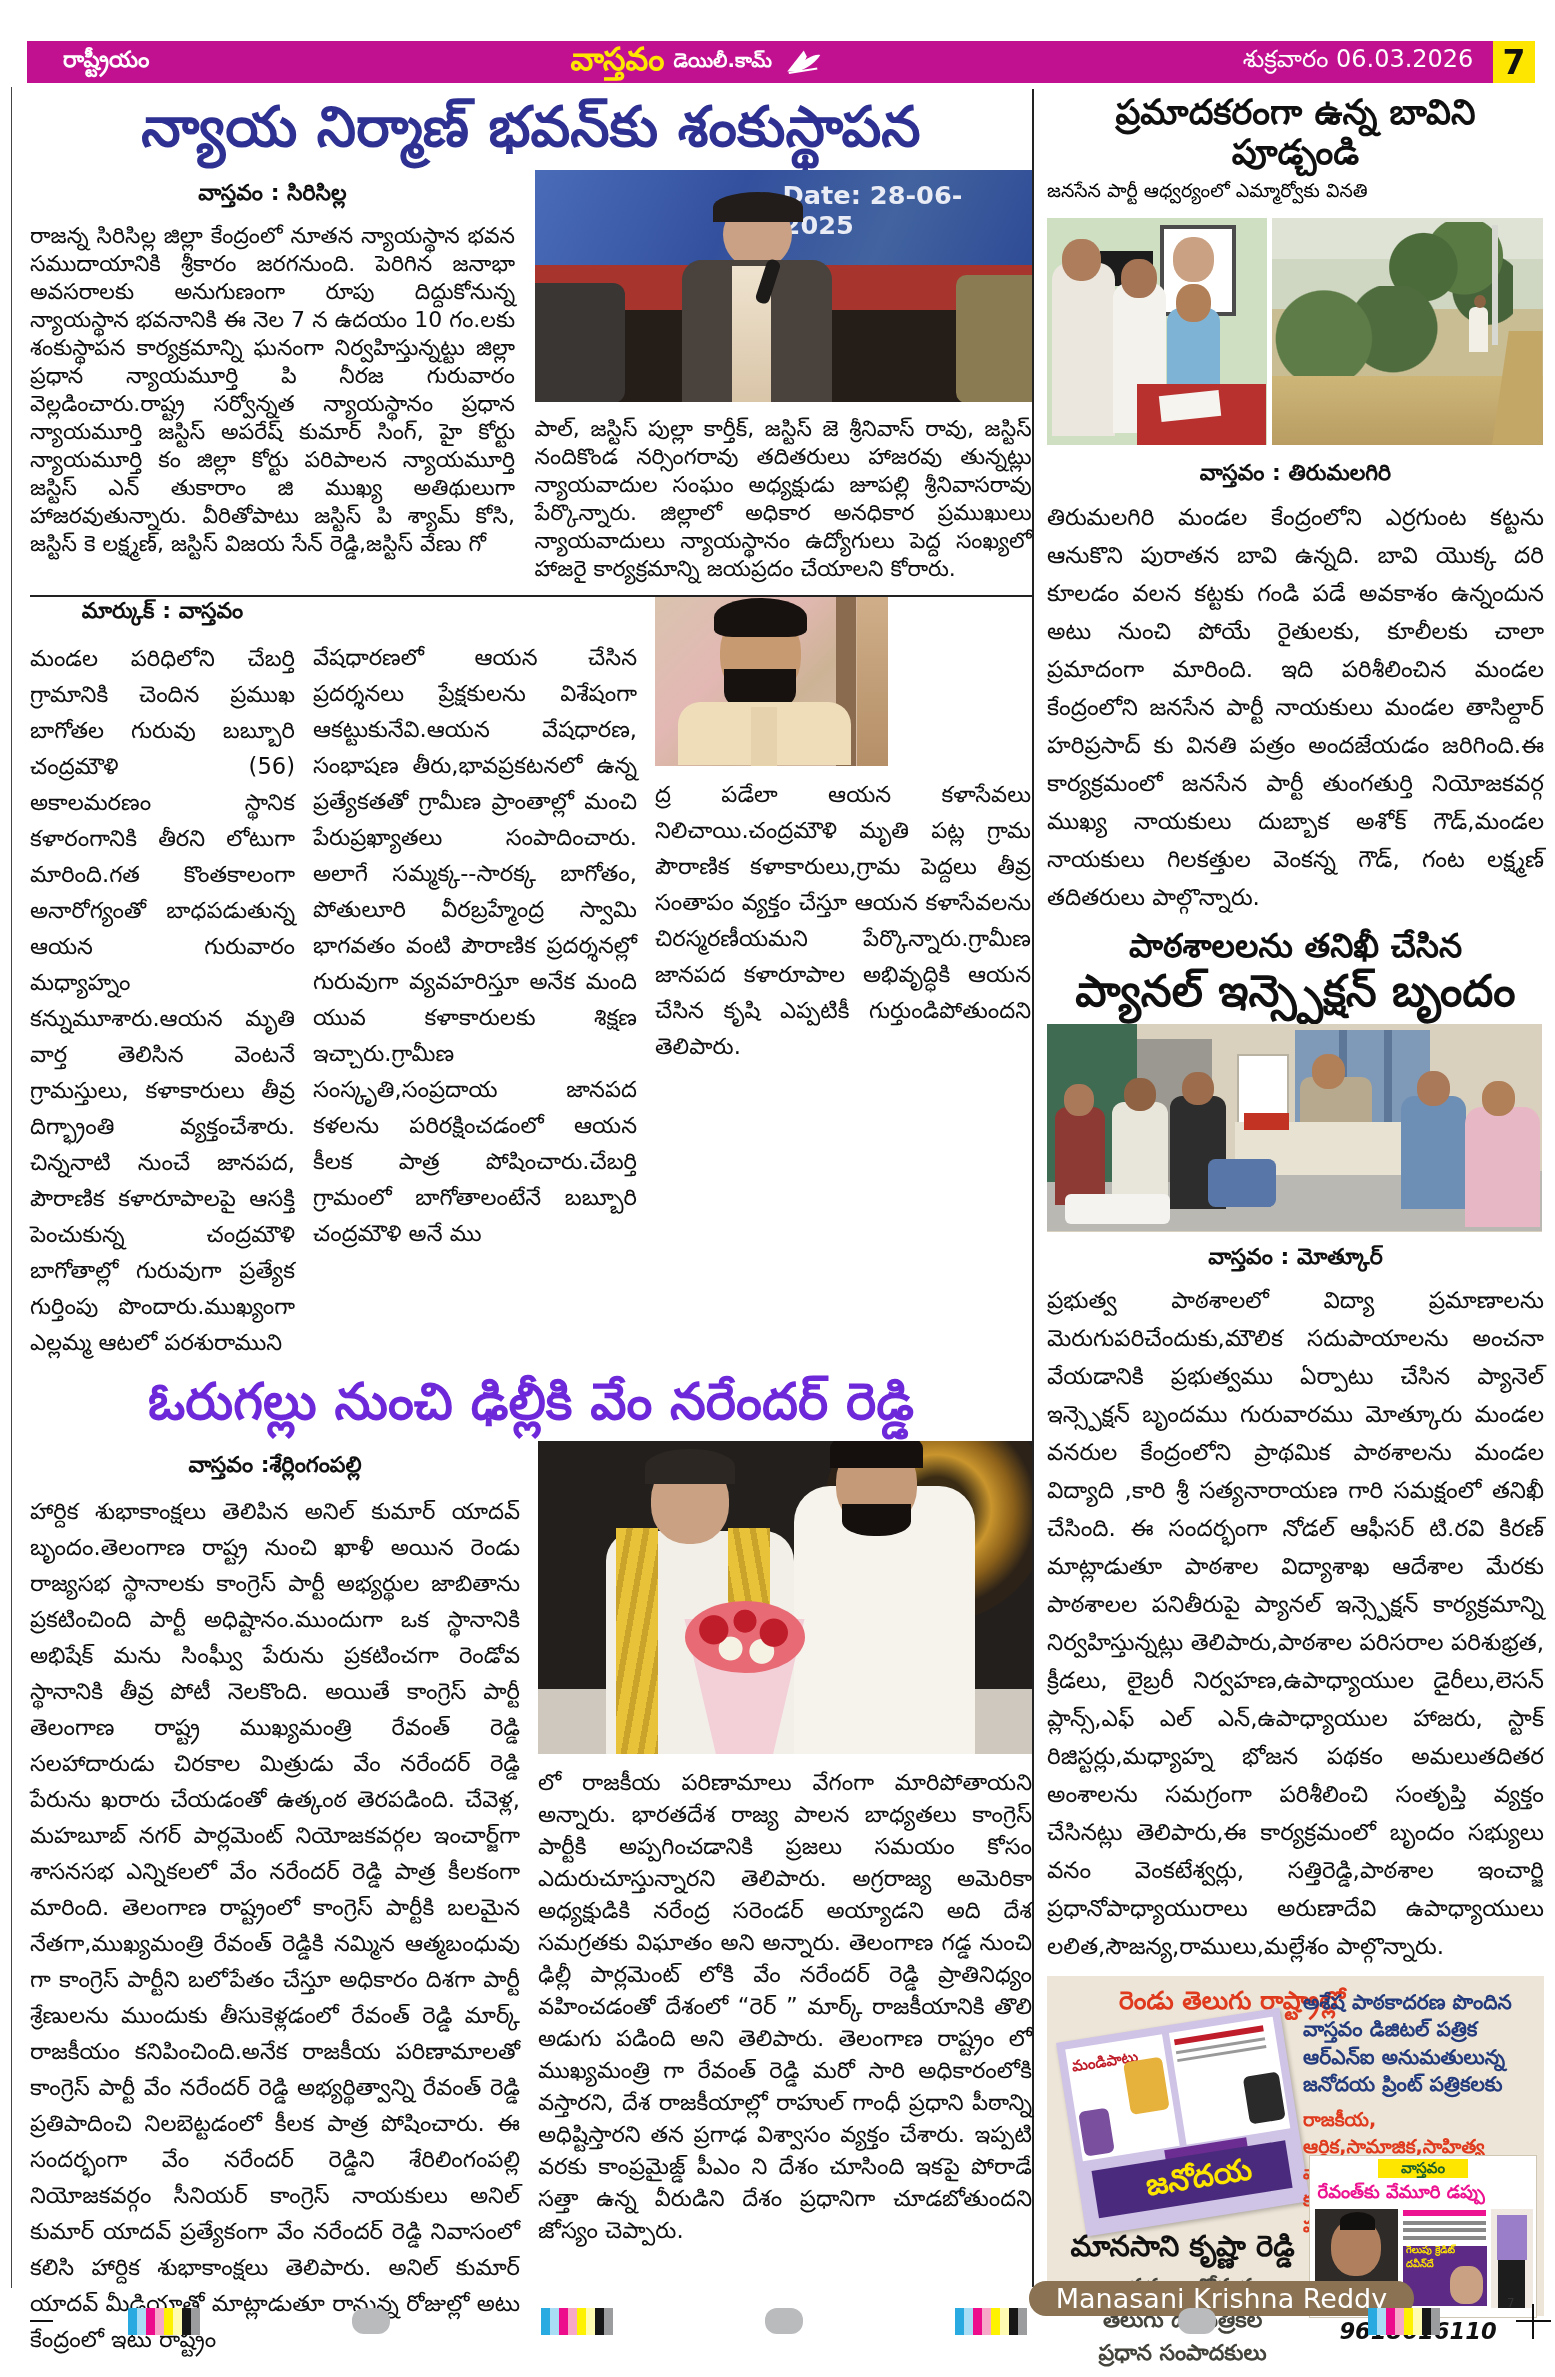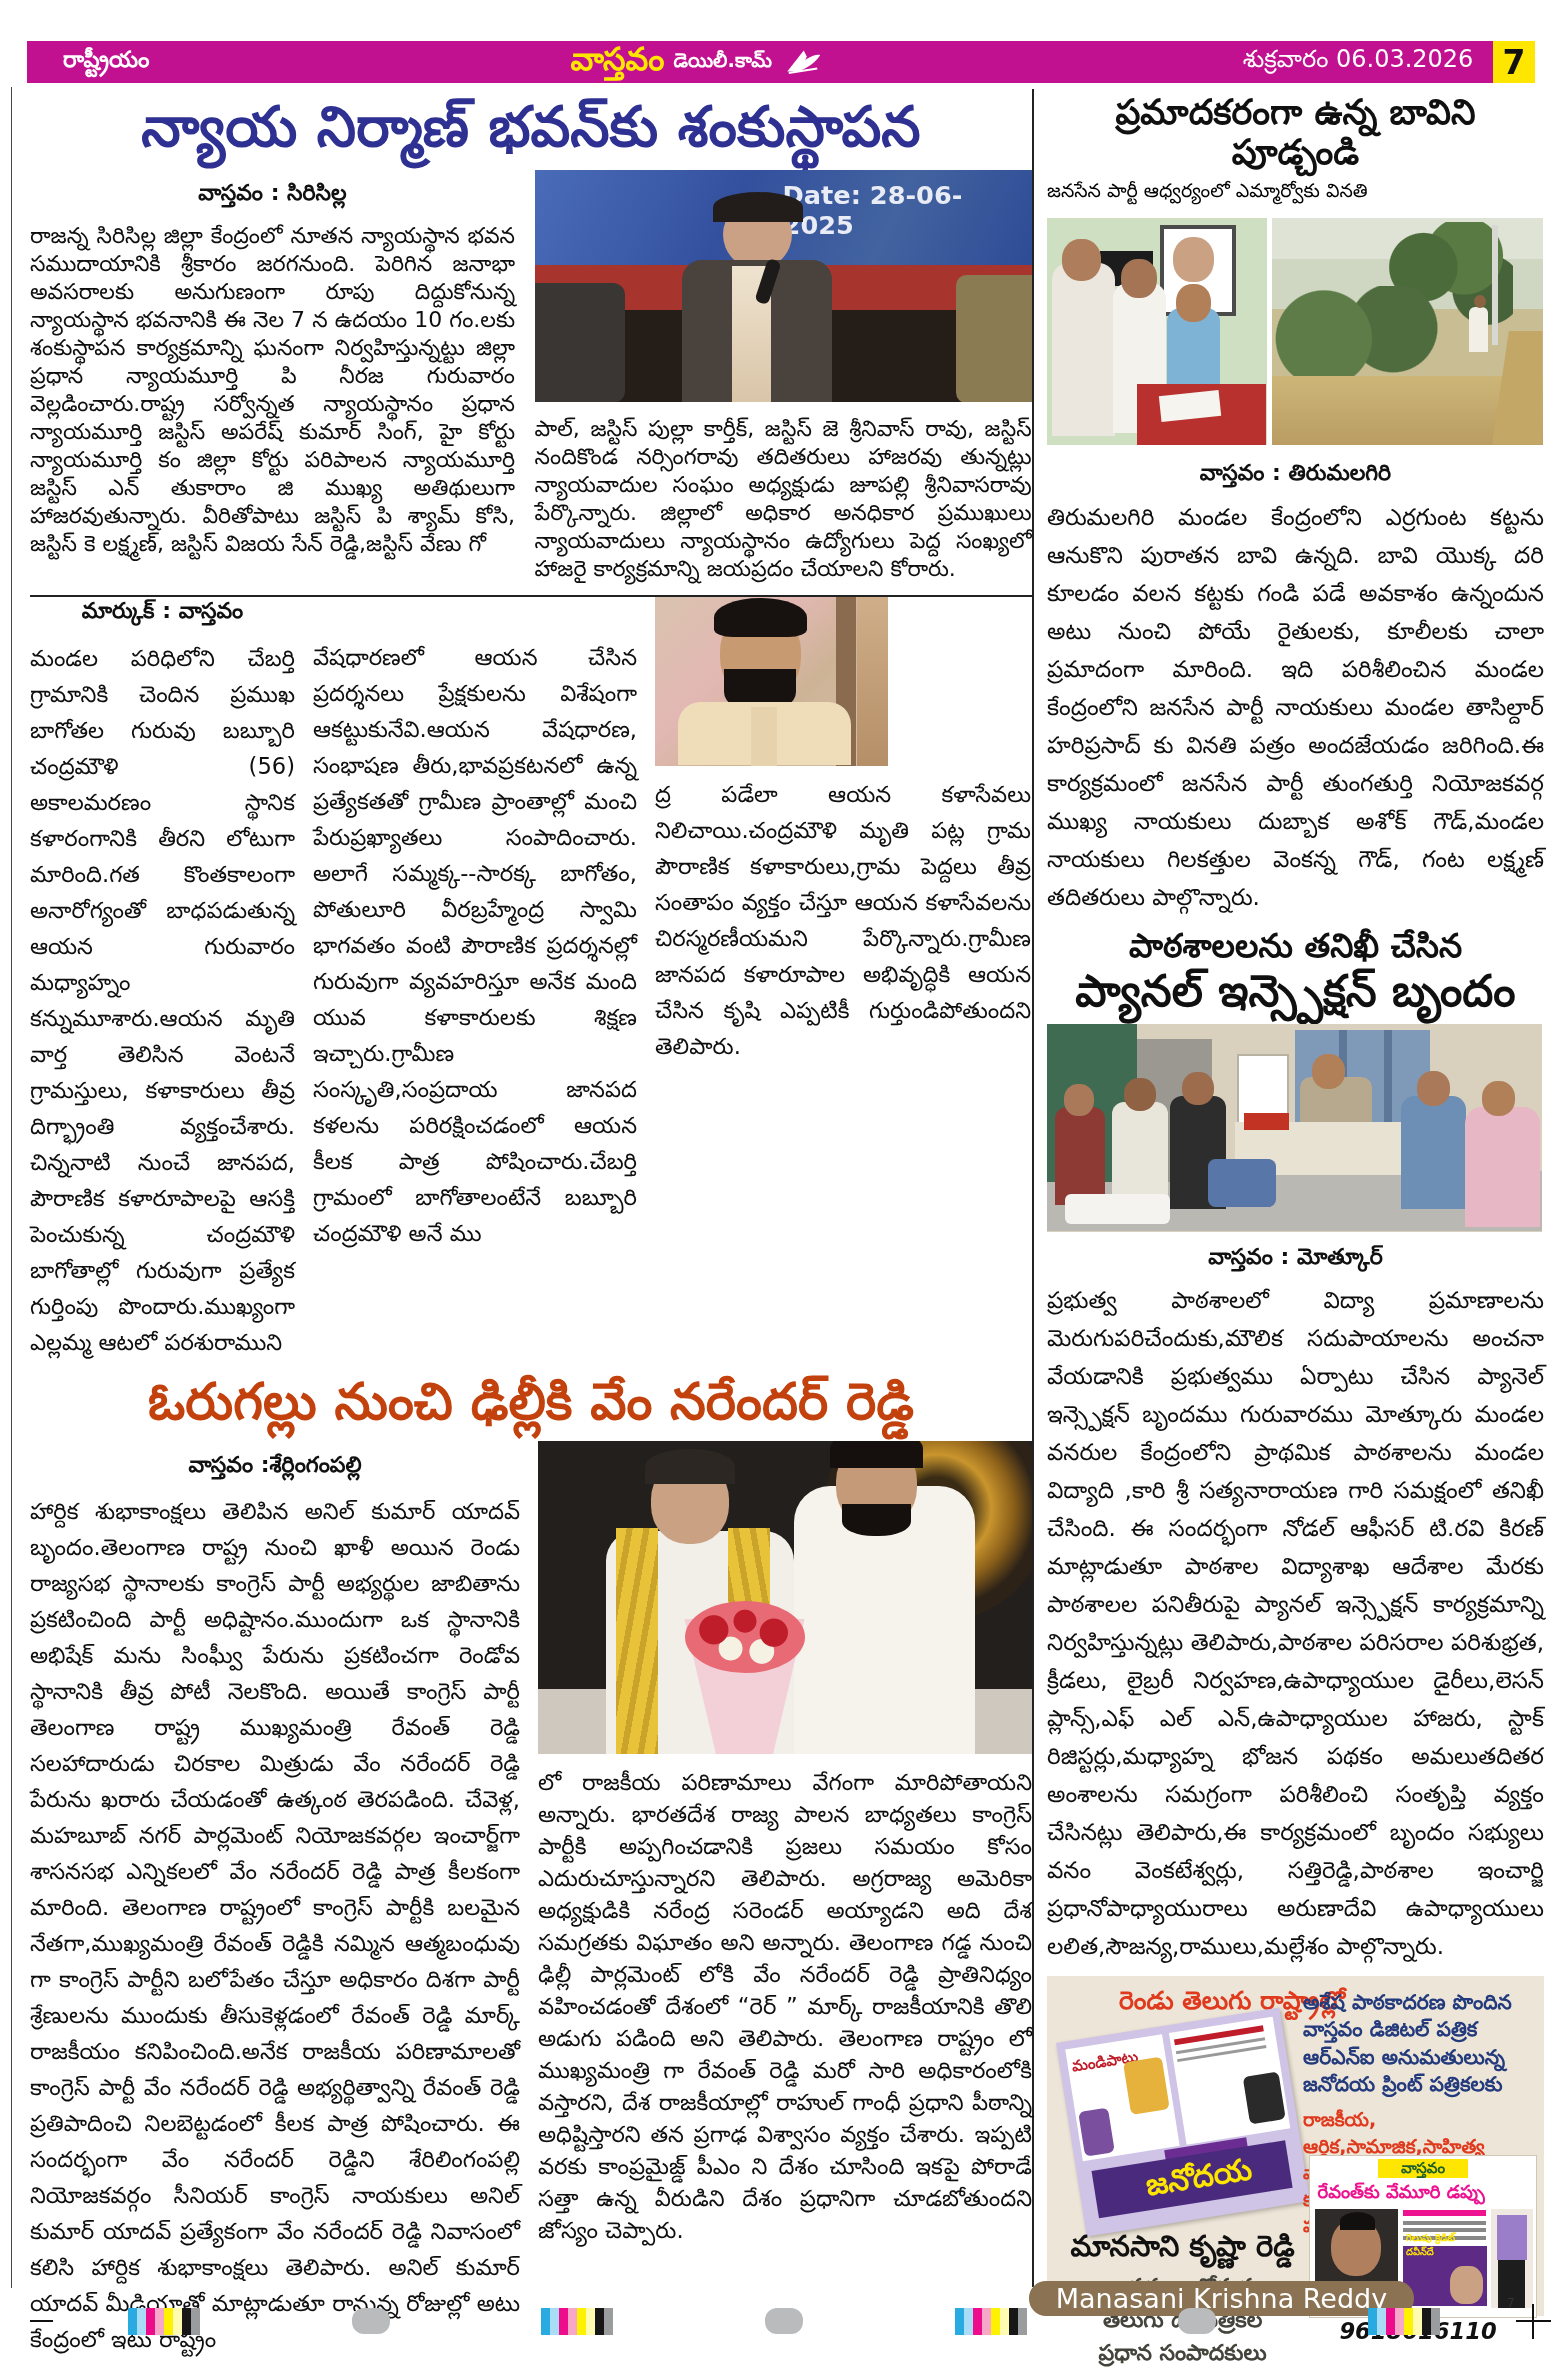--- a/index.html
+++ b/index.html
@@ -14,21 +14,21 @@
   .topbar .date{font-size:24px;margin-right:19.6px;}
   .pagenum{width:42px;height:42px;background:#ffe600;color:#111;font-size:33px;font-weight:bold;display:flex;align-items:center;justify-content:center;}
   
   .vrule{position:absolute;width:1.5px;background:#222;}
   .hrule{height:1.5px;background:#222;}
   
   .leftcol{position:absolute;left:30px;top:89px;width:1002px;}
   .headline{font-weight:bold;text-align:center;line-height:1.15;}
   .h-a1{color:#2e3192;font-size:56px;margin:6px 0 10.5px 0;}
   .h-a2{color:#cf1420;font-size:48px;margin:12px 0 7.5px 0;}
-  .h-a3{color:#c2410c;font-size:51px;margin:13.5px 0 9px 0;}
+  .h-a3{color:#6d28d9;font-size:51px;margin:13.5px 0 9px 0;}
   .subhead{font-size:26px;font-weight:bold;text-align:center;color:#111;}
   .dateline{font-size:22px;font-weight:bold;text-align:center;color:#111;margin:10.5px 0;}
   .body-txt{color:#0f0f0f;text-align:justify;}
   .row{display:flex;}
   
   .rightcol{position:absolute;left:1047px;top:89px;width:497px;}
   .h-r1{color:#101010;font-size:35px;margin:3px 0 6px 0;}
   .sub-r1{font-size:19px;font-weight:normal;text-align:left;}
   .h-r2a{color:#101010;font-size:33px;margin:10.5px 0 0 0;}
   .h-r2b{color:#101010;font-size:44px;margin:1.5px 0 7.5px 0;}
@@ -263,21 +263,21 @@
         <div style="position:absolute;left:68px;top:3px;width:90px;height:19.6px;background:#ffe600;color:#1c5f2a;font-weight:bold;font-size:15px;text-align:center;">వాస్తవం</div>
         <div style="position:absolute;left:7.5px;top:25.6px;width:214px;height:22.6px;color:#ec1290;font-weight:bold;font-size:18px;">రేవంత్‌కు వేమూరి డప్పు</div>
         <div style="position:absolute;left:4.5px;top:53px;width:83px;height:98px;background:#2f2b28;"></div>
         <div style="position:absolute;left:21px;top:63px;width:50px;height:57px;background:#b07f5d;border-radius:46%;"></div>
         <div style="position:absolute;left:30px;top:56px;width:35px;height:18px;background:#12100e;border-radius:50% 50% 0 0;"></div>
         <div style="position:absolute;left:93px;top:54px;width:83px;height:6px;background:#ec1290;"></div>
         <div style="position:absolute;left:93px;top:65px;width:83px;height:4.5px;background:#888;"></div>
         <div style="position:absolute;left:93px;top:72px;width:83px;height:4.5px;background:#888;"></div>
         <div style="position:absolute;left:93px;top:80px;width:83px;height:4.5px;background:#888;"></div>
         <div style="position:absolute;left:93px;top:90px;width:84px;height:60px;background:#5d2a86;"></div>
-        <div style="position:absolute;left:96px;top:76px;width:78px;height:15px;color:#ffe600;font-size:9.8px;font-weight:bold;">గెలుపు క్రెడిట్ దవీన్‌దే</div>
+        <div style="position:absolute;left:96px;top:88px;width:78px;height:15px;color:#ffe600;font-size:9.8px;font-weight:bold;">గెలుపు క్రెడిట్ దవీన్‌దే</div>
         <div style="position:absolute;left:140px;top:110px;width:33px;height:38px;background:#caa183;border-radius:40%;"></div>
         <div style="position:absolute;left:181px;top:53px;width:42px;height:99px;background:#efe9e2;"></div>
         <div style="position:absolute;left:187px;top:59px;width:30px;height:45px;background:#9b7ec9;"></div>
         <div style="position:absolute;left:188px;top:104px;width:27px;height:48px;background:#1d1d1d;"></div>
         <div style="position:absolute;left:197px;top:140px;width:15px;height:12px;color:#333;font-size:12px;">7</div>
       </div>
     </div>
   </div>
 
   <div class="brownbar">Manasani Krishna Reddy</div>

